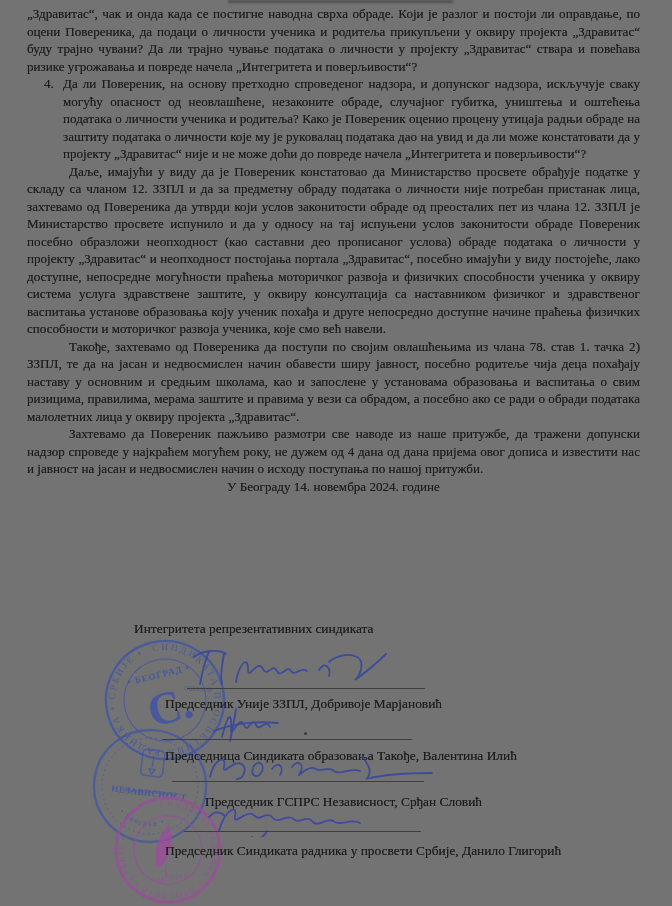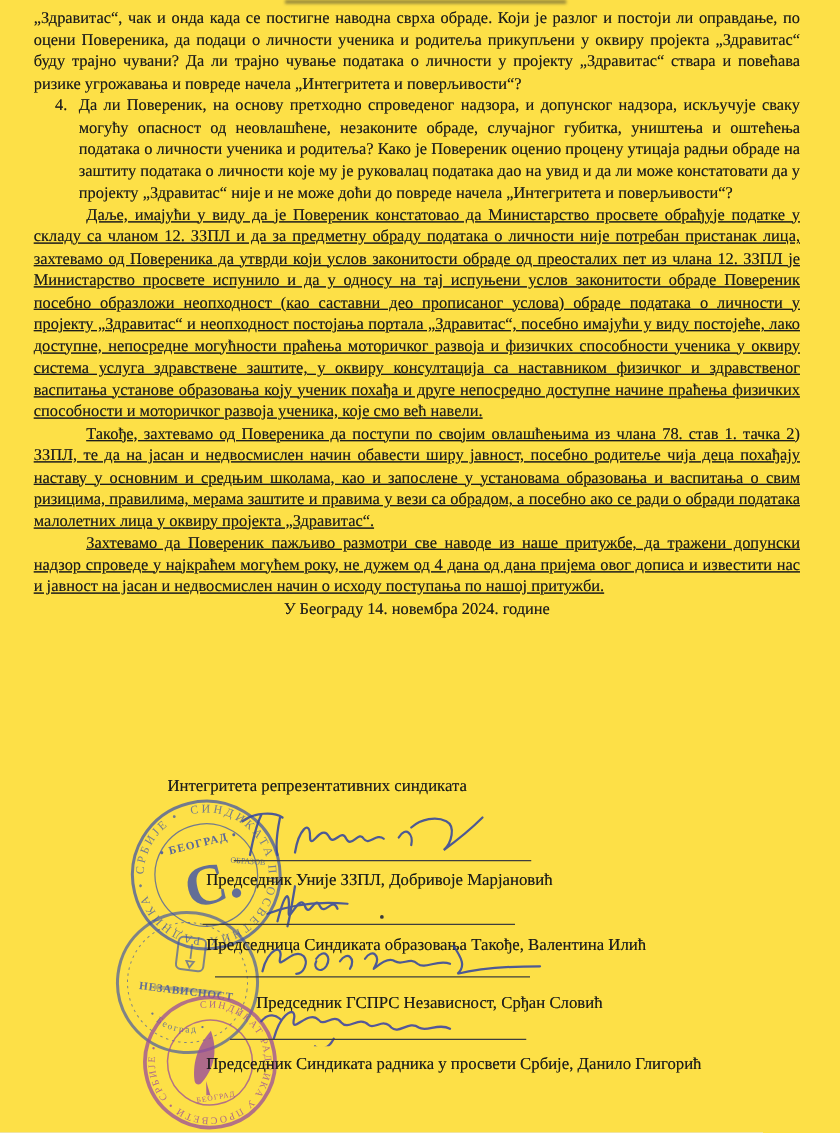--- a/index.html
+++ b/index.html
@@ -1,38 +1,38 @@
 <!DOCTYPE html>
 <html><head>
 <meta charset="utf-8">
 <style>
   html,body{margin:0;padding:0;background:#e8e8e8;}
   .page{
     position:relative;
     width:672px;height:906px;
     margin:0 auto;
-    background:#fde047;
+    background:#737373;
     overflow:hidden;
     font-family:"Liberation Serif","DejaVu Serif",serif;
     color:#1c1c1c;
   }
   .scan-smudge{
     position:absolute;left:228px;top:0;width:225px;height:3px;
     background:rgba(45,45,45,.5);filter:blur(1.2px);
   }
   .body-text{
     position:absolute;left:27px;top:5px;width:613px;
     font-size:13.1px;line-height:17.5px;text-align:justify;
     text-shadow:0 0 .4px rgba(20,20,20,.55);
   }
   .body-text p{margin:0;}
   .cont-block{margin-left:36px;}
   .list-item{position:relative;padding-left:36px;}
   .list-num{position:absolute;left:17px;top:0;}
-  .para{text-indent:42px;text-decoration:underline;}
+  .para{text-indent:42px;}
   .date-line{margin-top:27px;margin-left:48px;text-align:center;}
   .sig-heading{
     position:absolute;left:134px;top:621px;
     font-size:13.4px;text-shadow:0 0 .4px rgba(20,20,20,.55);
   }
   .stamp{position:absolute;}
   .sig-ink{position:absolute;}
   .sig-line{position:absolute;border-top:1.5px solid #3e3e3e;height:0;}
   .sig-label{
     position:absolute;font-size:13.4px;white-space:nowrap;

